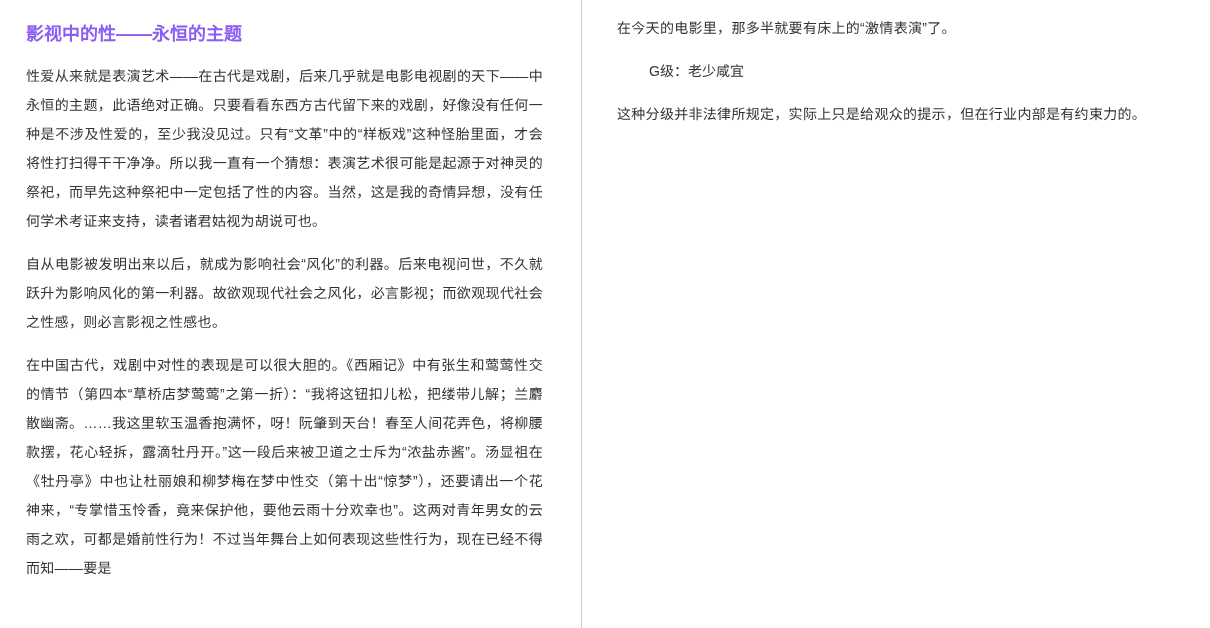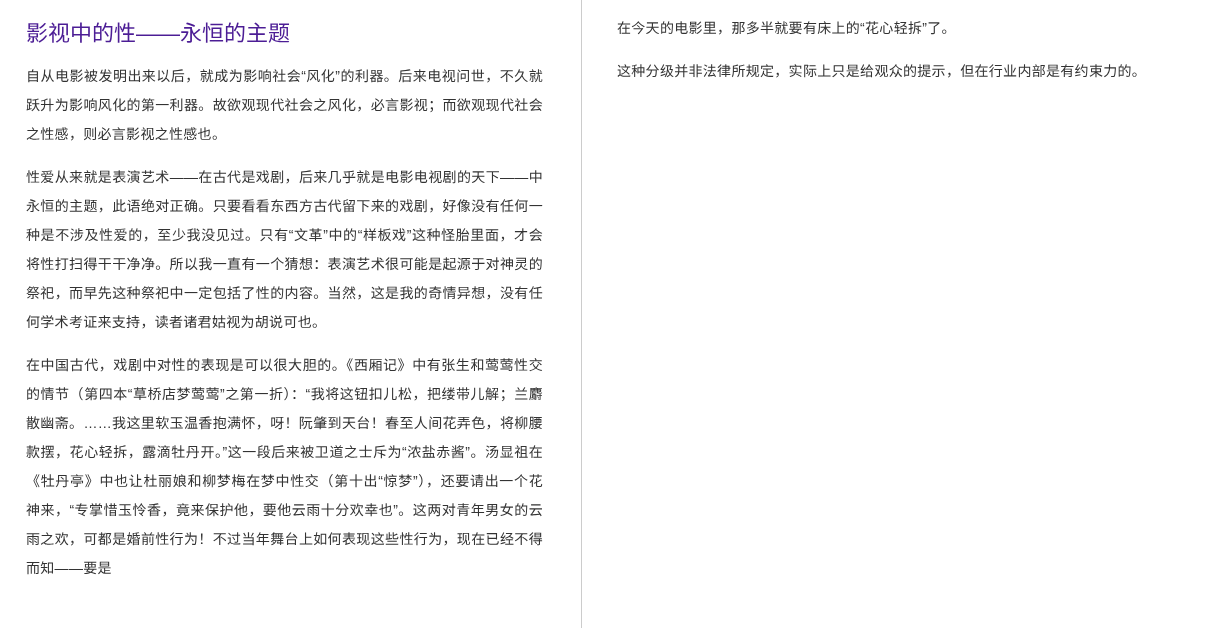--- a/index.html
+++ b/index.html
@@ -30,23 +30,23 @@
   }
   .col-left {
     left: 26px;
     width: 517px;
   }
   .col-right {
     left: 617px;
     width: 531px;
   }
   .article-title {
-    font-size: 22px;
-    font-weight: normal;
-    color: #4c1d95;
+    font-size: 18px;
+    font-weight: bold;
+    color: #8b5cf6;
     margin: 8px 0 16px 0;
     line-height: 24px;
   }
   .para {
     font-size: 14px;
     line-height: 29px;
     text-align: justify;
     margin: 0 0 14px 0;
     letter-spacing: 0.3px;
   }
@@ -60,29 +60,30 @@
     margin: 0 0 14px 0;
   }
 </style>
 </head>
 <body>
 
 <div class="page">
 
   <div class="col col-left">
     <h1 class="article-title">影视中的性——永恒的主题</h1>
+    <p class="para">性爱从来就是表演艺术——在古代是戏剧，后来几乎就是电影电视剧的天下——中永恒的主题，此语绝对正确。只要看看东西方古代留下来的戏剧，好像没有任何一种是不涉及性爱的，至少我没见过。只有“文革”中的“样板戏”这种怪胎里面，才会将性打扫得干干净净。所以我一直有一个猜想：表演艺术很可能是起源于对神灵的祭祀，而早先这种祭祀中一定包括了性的内容。当然，这是我的奇情异想，没有任何学术考证来支持，读者诸君姑视为胡说可也。</p>
     <p class="para">自从电影被发明出来以后，就成为影响社会“风化”的利器。后来电视问世，不久就跃升为影响风化的第一利器。故欲观现代社会之风化，必言影视；而欲观现代社会之性感，则必言影视之性感也。</p>
-    <p class="para">性爱从来就是表演艺术——在古代是戏剧，后来几乎就是电影电视剧的天下——中永恒的主题，此语绝对正确。只要看看东西方古代留下来的戏剧，好像没有任何一种是不涉及性爱的，至少我没见过。只有“文革”中的“样板戏”这种怪胎里面，才会将性打扫得干干净净。所以我一直有一个猜想：表演艺术很可能是起源于对神灵的祭祀，而早先这种祭祀中一定包括了性的内容。当然，这是我的奇情异想，没有任何学术考证来支持，读者诸君姑视为胡说可也。</p>
     <p class="para">在中国古代，戏剧中对性的表现是可以很大胆的。《西厢记》中有张生和莺莺性交的情节（第四本“草桥店梦莺莺”之第一折）：“我将这钮扣儿松，把缕带儿解；兰麝散幽斋。……我这里软玉温香抱满怀，呀！阮肇到天台！春至人间花弄色，将柳腰款摆，花心轻拆，露滴牡丹开。”这一段后来被卫道之士斥为“浓盐赤酱”。汤显祖在《牡丹亭》中也让杜丽娘和柳梦梅在梦中性交（第十出“惊梦”），还要请出一个花神来，“专掌惜玉怜香，竟来保护他，要他云雨十分欢幸也”。这两对青年男女的云雨之欢，可都是婚前性行为！不过当年舞台上如何表现这些性行为，现在已经不得而知——要是</p>
   </div>
 
   <div class="page-divider"></div>
 
   <div class="col col-right">
-    <p class="para">在今天的电影里，那多半就要有床上的“花心轻拆”了。</p>
+    <p class="para">在今天的电影里，那多半就要有床上的“激情表演”了。</p>
 
     <div class="rating-list">
+      <p class="rating">G级：老少咸宜</p>
     </div>
 
     <p class="para">这种分级并非法律所规定，实际上只是给观众的提示，但在行业内部是有约束力的。</p>
   </div>
 
 </div>
 
 </body></html>

